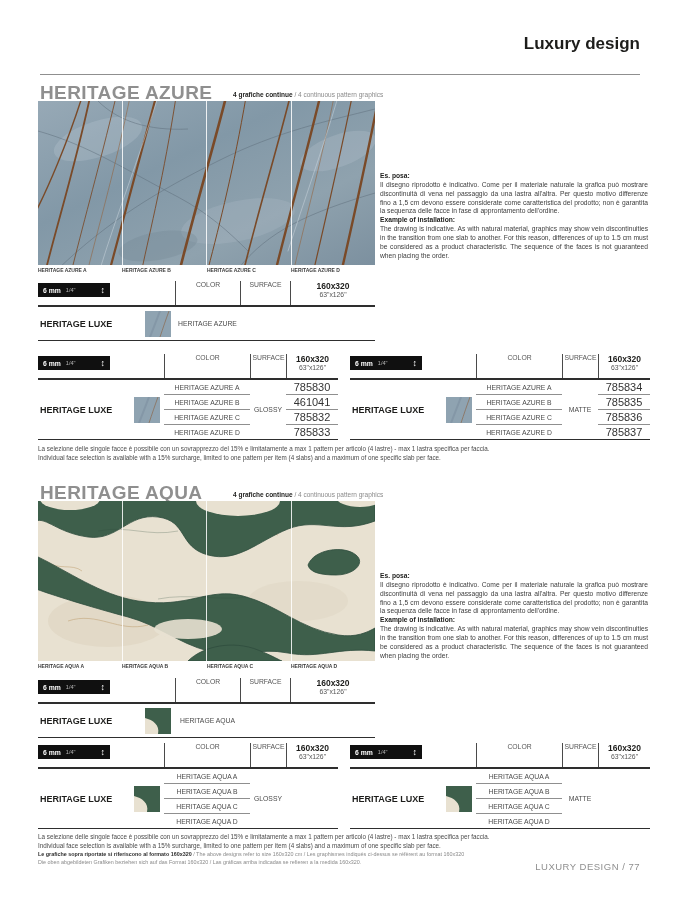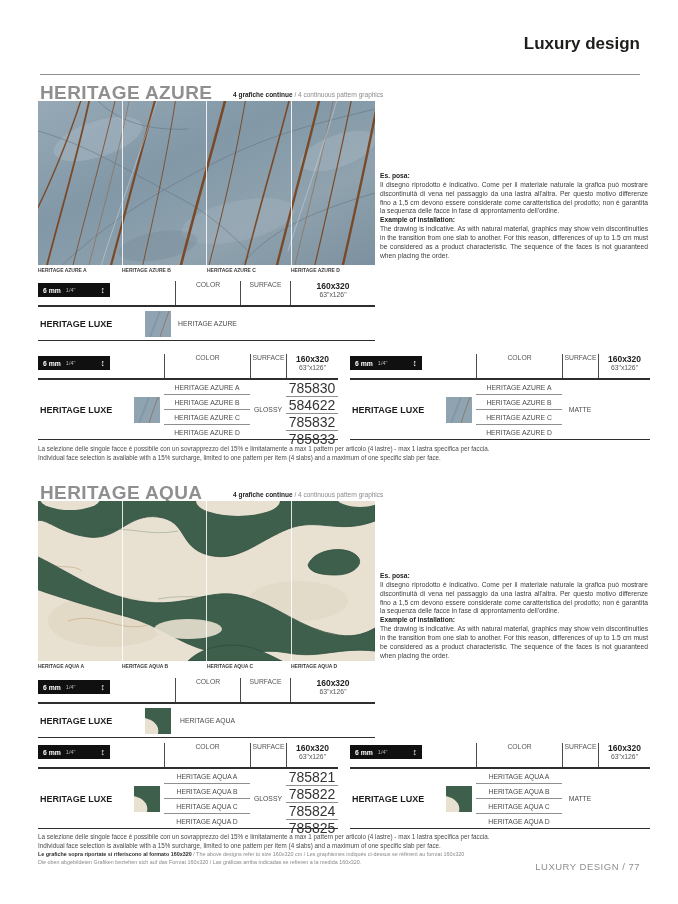--- a/index.html
+++ b/index.html
@@ -39,21 +39,21 @@
   .sbody{display:flex;border-bottom:1px solid #2e2e2e;box-sizing:border-box;}
   .brand-cell{display:flex;align-items:center;font-weight:bold;font-size:9px;color:#1d1d1b;padding-left:2px;box-sizing:border-box;}
   .swatch-cell{display:flex;align-items:center;justify-content:center;}
   .swatch{width:26px;height:26px;display:block;}
   .ccell,.surfcell{display:flex;align-items:center;justify-content:center;font-size:6.8px;color:#4a4a4a;
                    text-align:center;box-sizing:border-box;}
   .rowstack{display:flex;flex-direction:column;box-sizing:border-box;}
   .rowstack>div{flex:1;display:flex;align-items:center;border-bottom:1px solid #8f8f8f;box-sizing:border-box;}
   .rowstack>div:last-child{border-bottom:none;}
   .namecell{justify-content:center;font-size:6.8px;color:#4a4a4a;}
-  .codecell{justify-content:center;font-size:14px;color:#333;}
+  .codecell{justify-content:center;font-size:11px;color:#333;}
 
   
   .t1{width:337px;}
   .t1 .h-spacer{width:137px;border-left:none;}
   .t1 .h-color{width:65px;}
   .t1 .h-surface{width:50px;}
   .t1 .h-size{width:85px;}
   .t1 .sbody{height:34px;}
   .t1 .brand-cell{width:102px;}
   .t1 .swatch-cell{width:35px;}
@@ -209,21 +209,21 @@
       </div>
       <div class="rowstack namestack">
         <div class="namecell">HERITAGE AZURE A</div>
         <div class="namecell">HERITAGE AZURE B</div>
         <div class="namecell">HERITAGE AZURE C</div>
         <div class="namecell">HERITAGE AZURE D</div>
       </div>
       <div class="surfcell">GLOSSY</div>
       <div class="rowstack codestack">
         <div class="codecell">785830</div>
-        <div class="codecell">584622</div>
+        <div class="codecell">461041</div>
         <div class="codecell">785832</div>
         <div class="codecell">785833</div>
       </div>
     </div>
   </div>
 
   <div class="spec-table t2" style="left:350px;top:354px;">
     <div class="sh">
       <div class="badge">
         <span class="badge-mm">6 mm</span>
@@ -247,20 +247,26 @@
           <path d="M15,26 C18,17 21,8 24,0" stroke="#8a5a34" stroke-width="0.8" fill="none" opacity="0.7"></path>
         </svg>
       </div>
       <div class="rowstack namestack">
         <div class="namecell">HERITAGE AZURE A</div>
         <div class="namecell">HERITAGE AZURE B</div>
         <div class="namecell">HERITAGE AZURE C</div>
         <div class="namecell">HERITAGE AZURE D</div>
       </div>
       <div class="surfcell">MATTE</div>
+      <div class="rowstack codestack">
+        <div class="codecell">785834</div>
+        <div class="codecell">785835</div>
+        <div class="codecell">785836</div>
+        <div class="codecell">785837</div>
+      </div>
     </div>
   </div>
 
   <div class="footnote" style="top:444px;">
     <div>La selezione delle singole facce è possibile con un sovrapprezzo del 15% e limitatamente a max 1 pattern per articolo (4 lastre) - max 1 lastra specifica per faccia.</div>
     <div>Individual face selection is available with a 15% surcharge, limited to one pattern per item (4 slabs) and a maximum of one specific slab per face.</div>
   </div>
 
   <div class="section-title" style="top:482px;">HERITAGE AQUA</div>
   <div class="pattern-note" style="top:491px;">
@@ -364,26 +370,20 @@
           <path d="M0,0 H26 V26 H13 C15,17 8,12 0,10 Z" fill="#3e5f4b"></path>
         </svg>
       </div>
       <div class="rowstack namestack">
         <div class="namecell">HERITAGE AQUA A</div>
         <div class="namecell">HERITAGE AQUA B</div>
         <div class="namecell">HERITAGE AQUA C</div>
         <div class="namecell">HERITAGE AQUA D</div>
       </div>
       <div class="surfcell">GLOSSY</div>
-      <div class="rowstack codestack">
-        <div class="codecell">785821</div>
-        <div class="codecell">785822</div>
-        <div class="codecell">785824</div>
-        <div class="codecell">785825</div>
-      </div>
     </div>
   </div>
 
   <div class="spec-table t2" style="left:350px;top:743px;">
     <div class="sh">
       <div class="badge">
         <span class="badge-mm">6 mm</span>
         <span class="badge-in">1/4"</span>
         <span class="badge-arrow">↕</span>
       </div>

